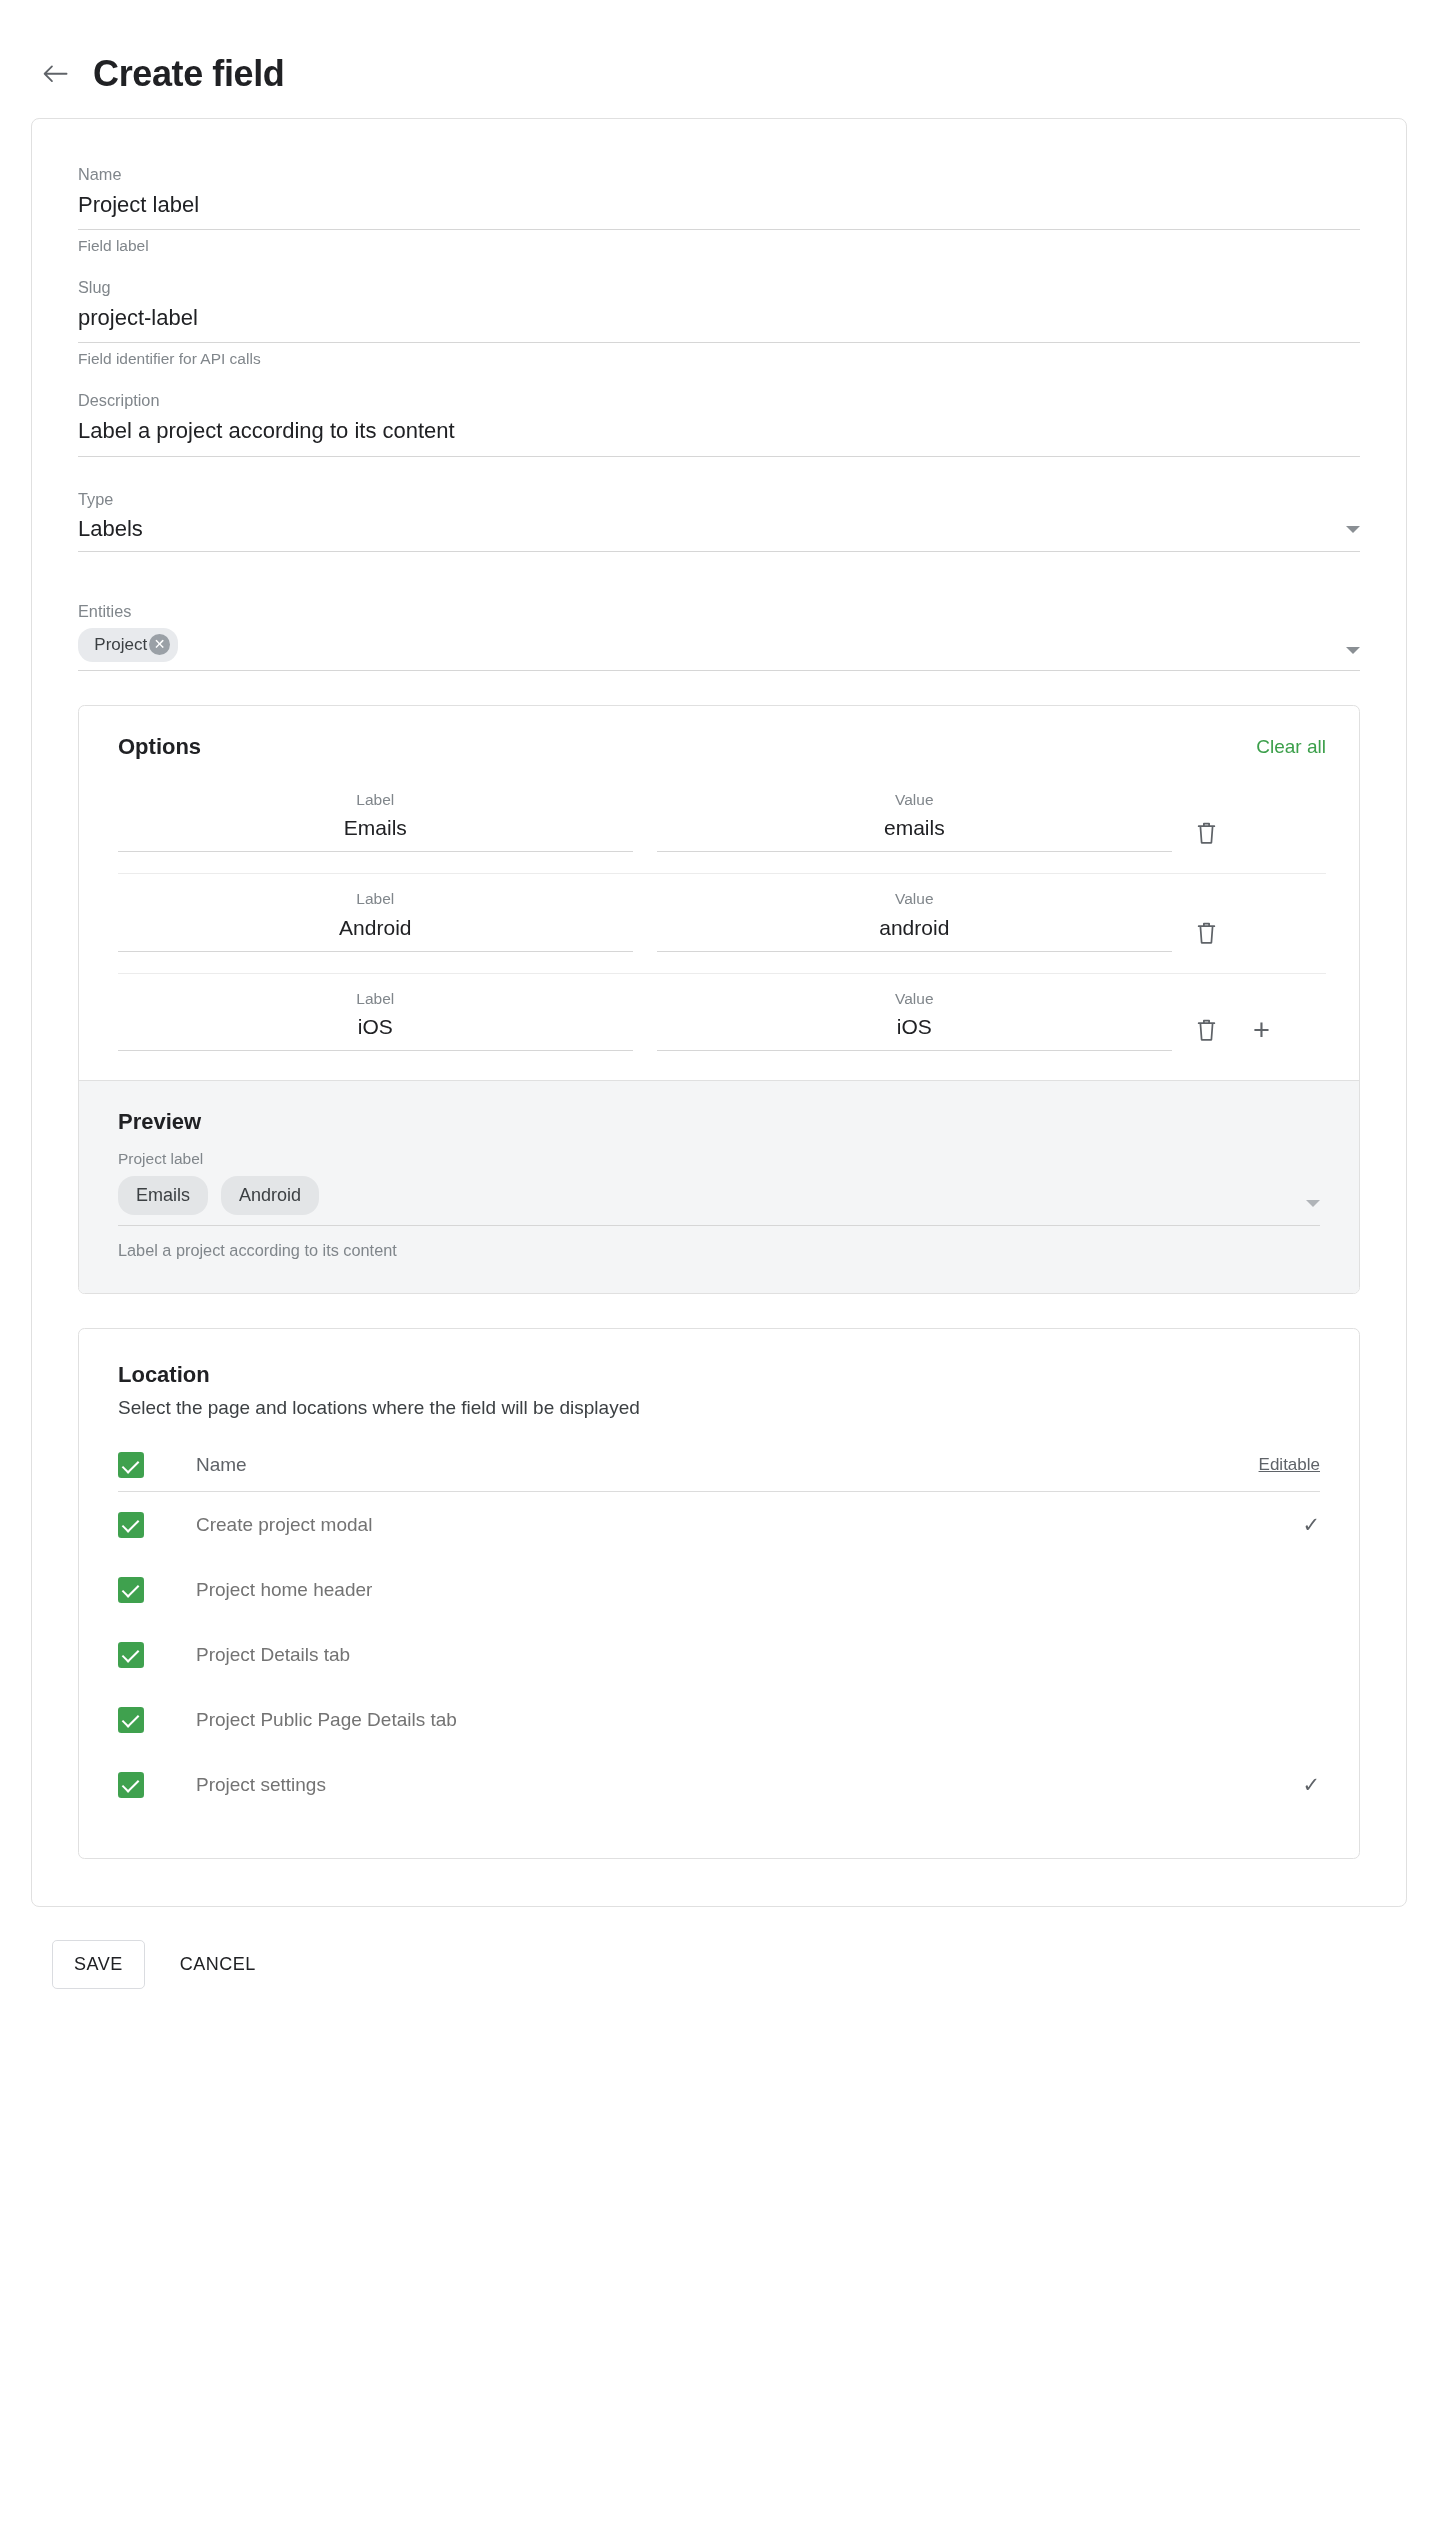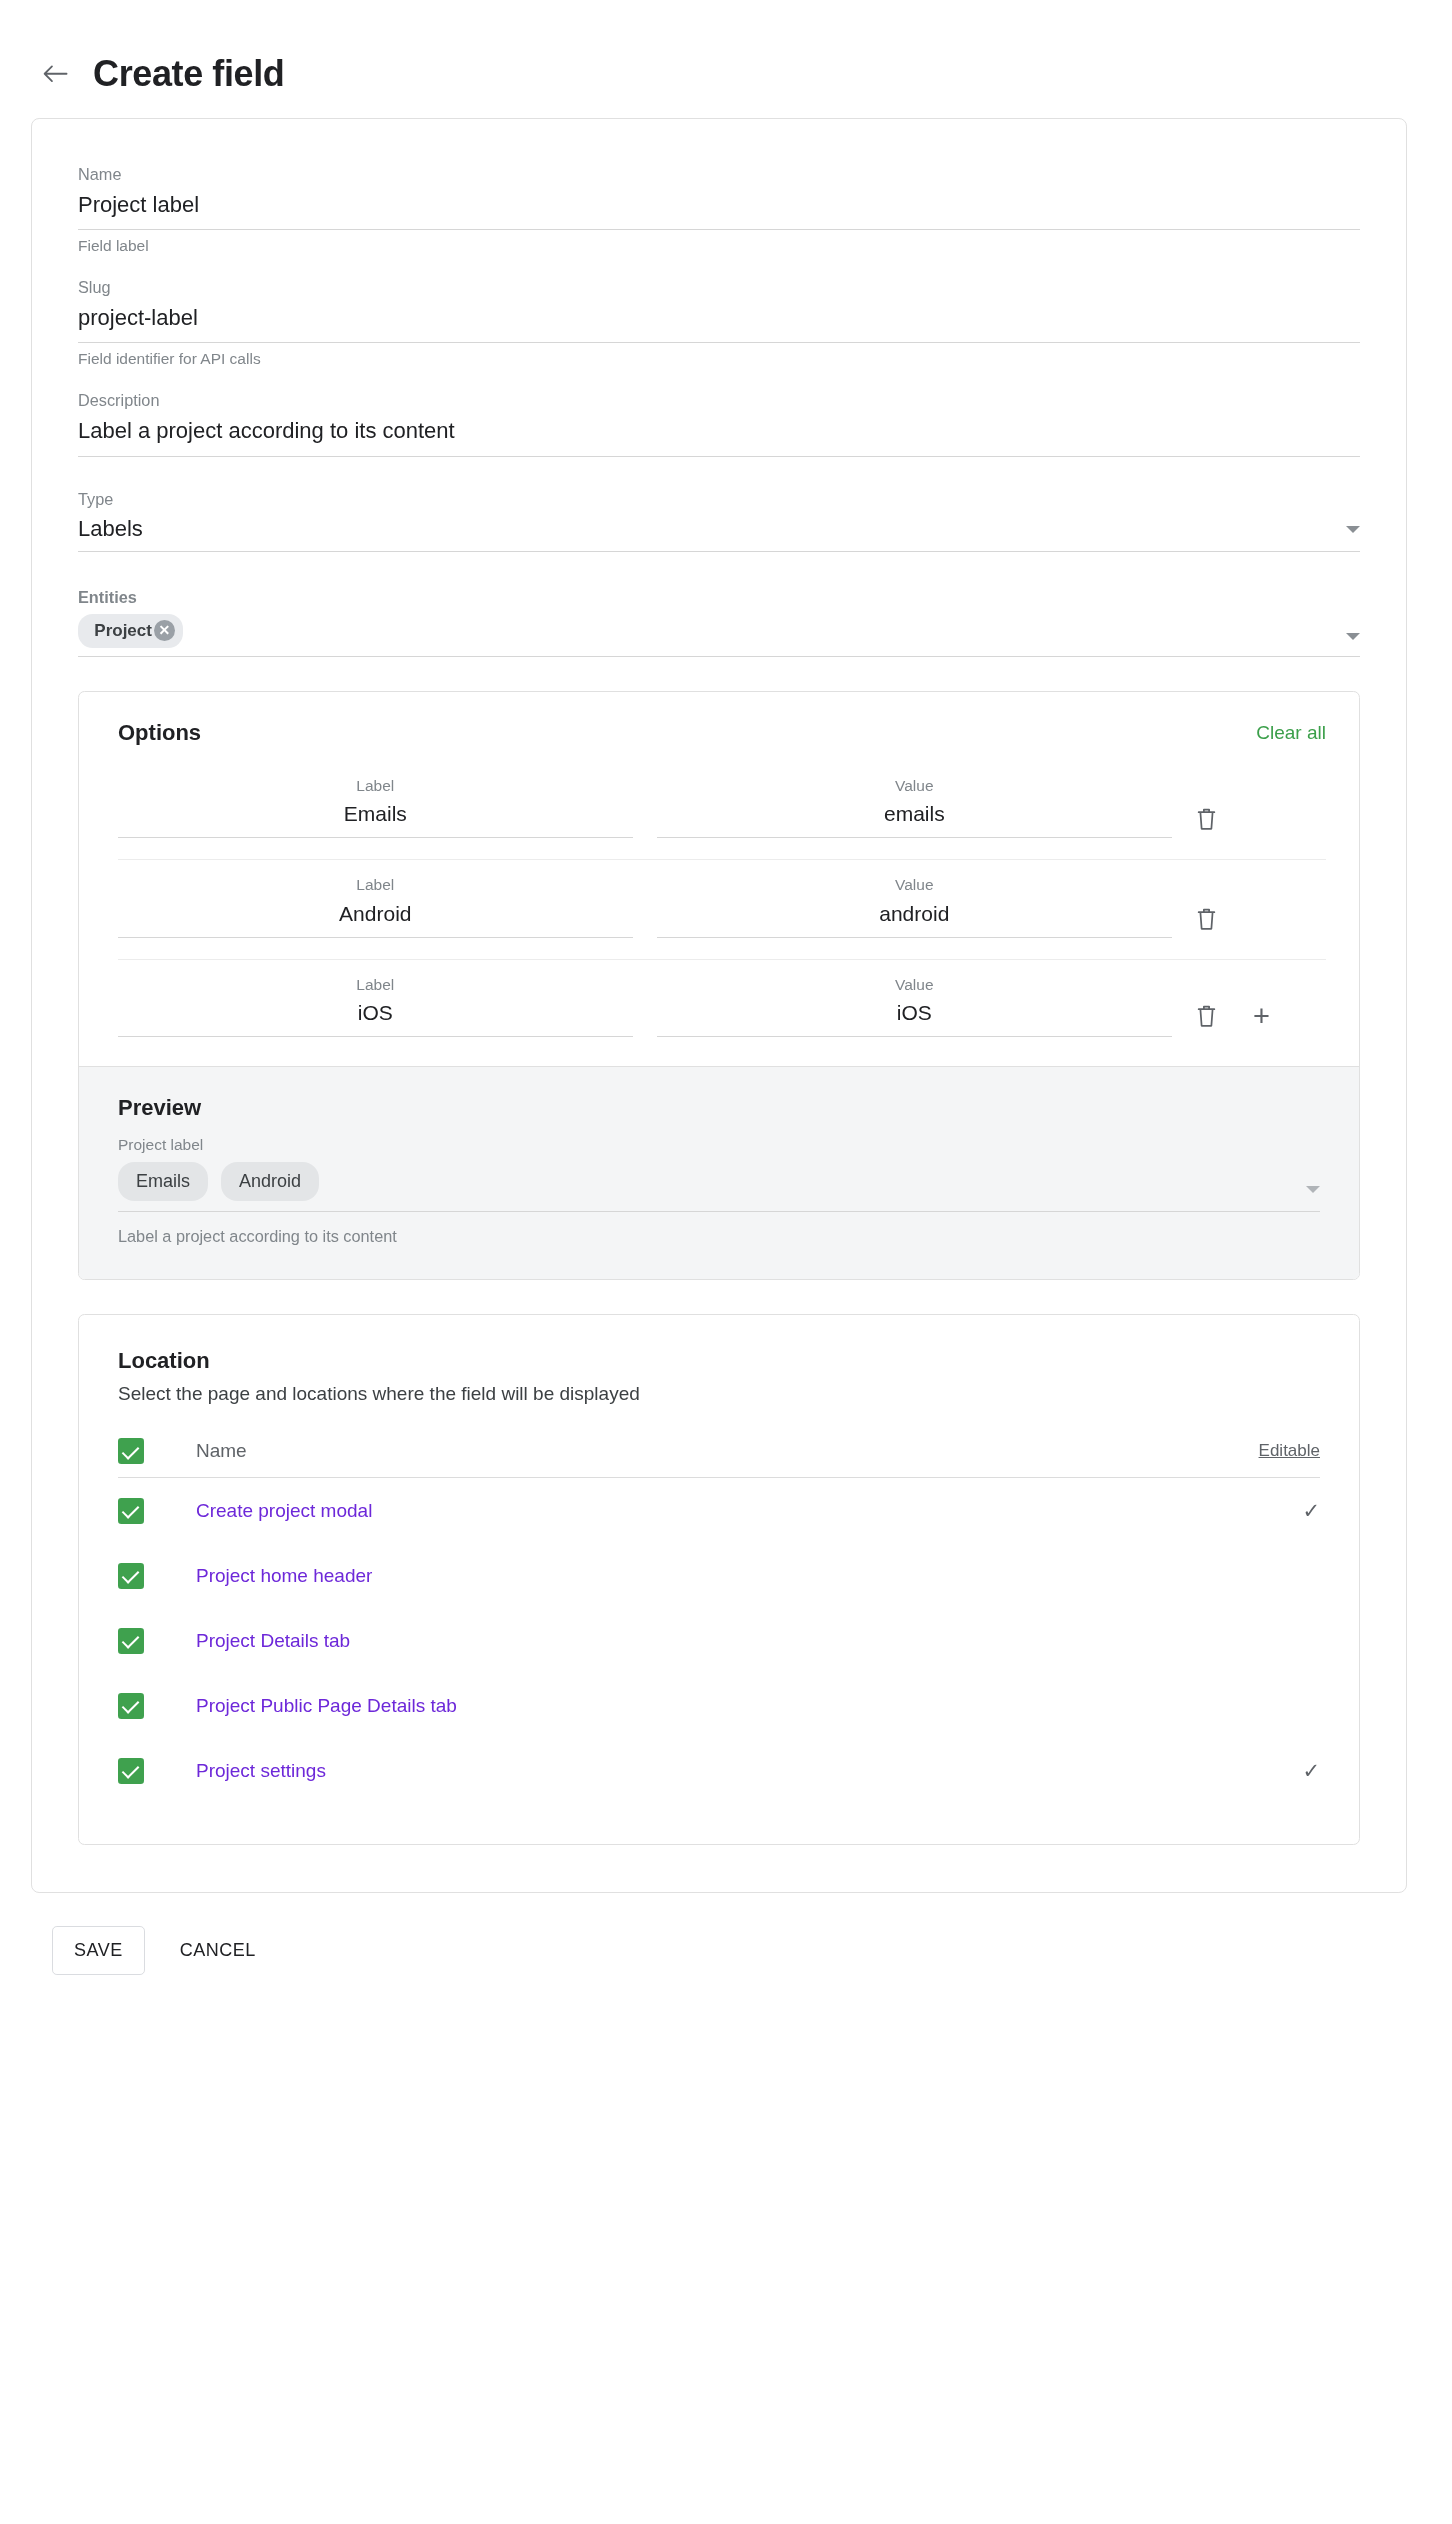--- a/index.html
+++ b/index.html
@@ -258,21 +258,21 @@
     position: absolute;
     left: 8.1px; top: 4.1px;
     width: 7.3px; height: 14px;
     border: solid #fff;
     border-width: 0 2.4px 2.4px 0;
     transform: rotate(45deg);
   }
   .name-cell {
     flex: 1;
     font-size: 19px;
-    color: #6d28d9;
+    color: #737373;
   }
   .loc-head .name-cell { color: #5f6368; }
   .edit-cell {
     width: 122px;
     text-align: right;
     font-size: 17px;
     color: #5f6368;
   }
   .edit-head { text-decoration: underline; }
   .tick {
@@ -333,21 +333,21 @@
     </div>
 
     <div class="field" style="margin-top:33px;">
       <div class="field-label">Type</div>
       <div class="select-row">
         <div class="sel-value">Labels</div>
         <div class="caret"></div>
       </div>
     </div>
 
-    <div class="field" style="margin-top:36px; margin-bottom:0;font-weight:bold;">
+    <div class="field" style="margin-top:50px; margin-bottom:0;">
       <div class="field-label">Entities</div>
       <div class="chips-row">
         <div class="chip">
           <span>Project</span>
           <span class="chip-x">✕</span>
         </div>
         <div class="caret"></div>
       </div>
     </div>
 

